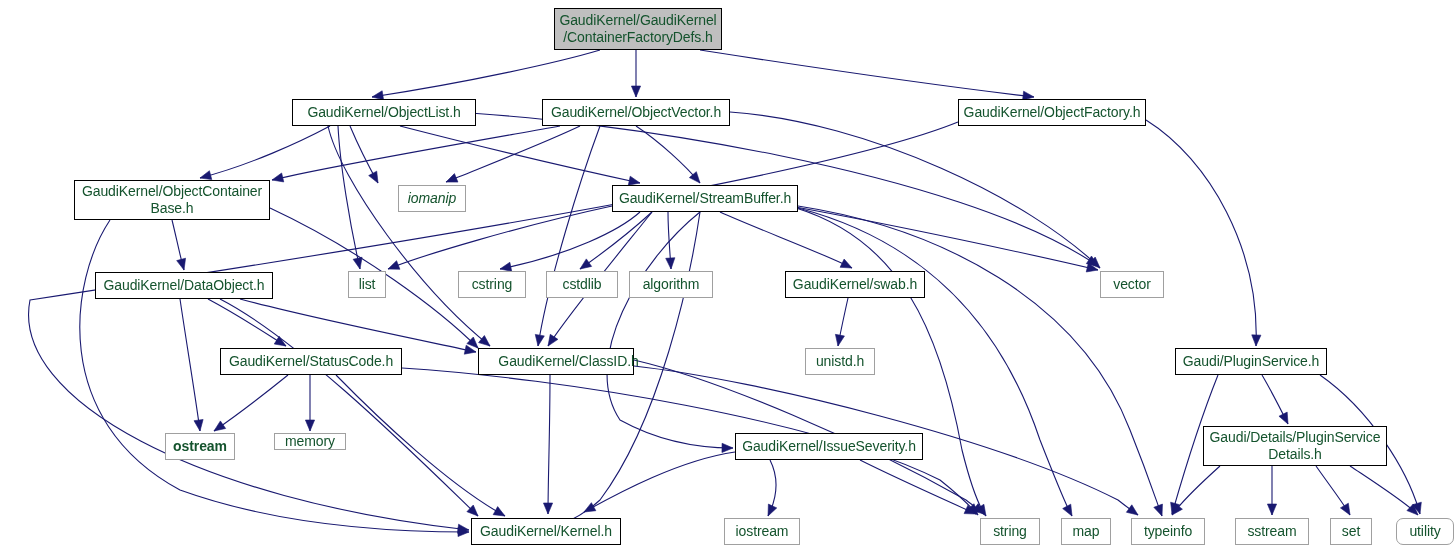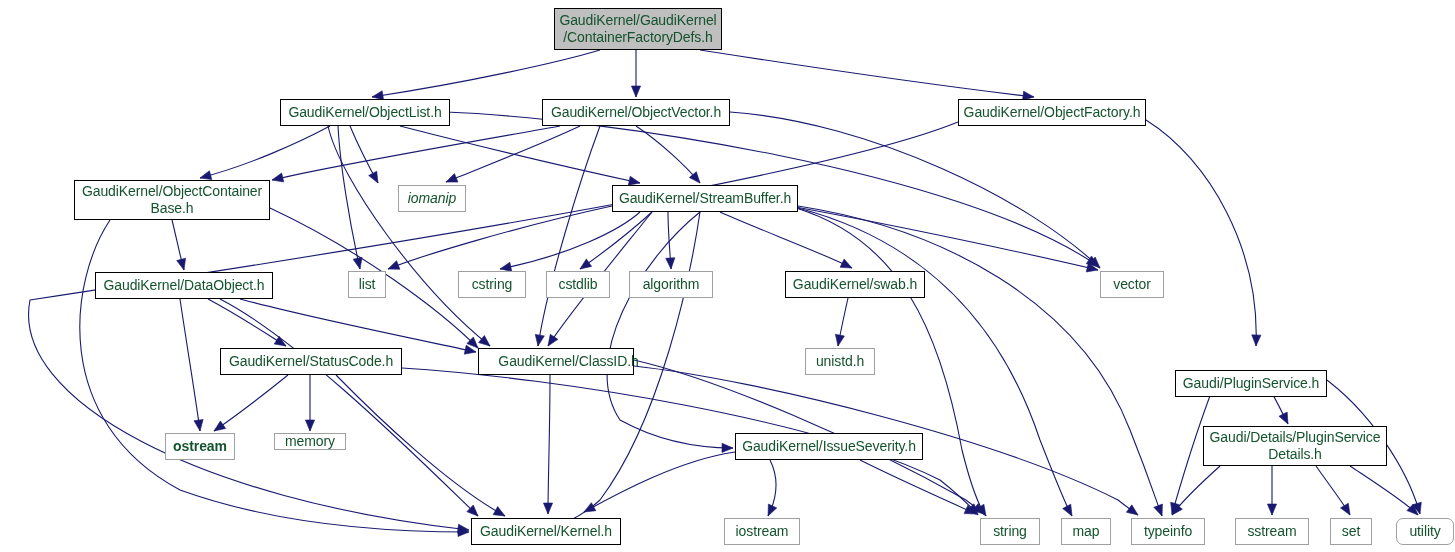--- a/index.html
+++ b/index.html
@@ -168,38 +168,38 @@
         <polygon points="1418,515 1406.9212444881307,510.59305362998106 1413.35649987578,504.0182921821618" class="arrow-head"></polygon>
         <path d="M 634,360 C 720,380 860,440 966,500 C 974,506 980,511 984,514" class="edge-path"></path>
         <polygon points="984,514 972.4937833496332,510.8747834643306 978.1438607416793,503.61416190251583" class="arrow-head"></polygon>
         <path d="M 700,212 C 640,260 580,360 620,420 C 660,442 700,448 733,448" class="edge-path"></path>
         <polygon points="733,448 721.94939691617,452.4770717532386 722.0519705028324,443.2776435830032" class="arrow-head"></polygon>
       </g>
   </svg>
   <div id="nodes-layer">
       <div class="node root" style="left: 554px; top: 8px; width: 168px; height: 42px;">GaudiKernel/GaudiKernel
 /ContainerFactoryDefs.h</div>
-      <div class="node hdr" style="left: 280px; top: 99px; width: 170px; height: 27px;">GaudiKernel/ObjectList.h</div>
+      <div class="node hdr" style="left: 292px; top: 99px; width: 184px; height: 27px;">GaudiKernel/ObjectList.h</div>
       <div class="node hdr" style="left: 542px; top: 99px; width: 188px; height: 27px;">GaudiKernel/ObjectVector.h</div>
       <div class="node hdr" style="left: 958px; top: 99px; width: 188px; height: 27px;">GaudiKernel/ObjectFactory.h</div>
       <div class="node hdr" style="left: 74px; top: 180px; width: 196px; height: 40px;">GaudiKernel/ObjectContainer
 Base.h</div>
       <div class="node sys" style="left: 398px; top: 185px; width: 68px; height: 27px; font-style: italic;">iomanip</div>
       <div class="node hdr" style="left: 612px; top: 185px; width: 186px; height: 27px;">GaudiKernel/StreamBuffer.h</div>
       <div class="node hdr" style="left: 95px; top: 272px; width: 178px; height: 27px;">GaudiKernel/DataObject.h</div>
       <div class="node sys" style="left: 348px; top: 271px; width: 38px; height: 27px;">list</div>
       <div class="node sys" style="left: 458px; top: 271px; width: 68px; height: 27px;">cstring</div>
-      <div class="node sys" style="left: 546px; top: 271px; width: 64px; height: 27px; text-align: right;">cstdlib</div>
+      <div class="node sys" style="left: 546px; top: 271px; width: 72px; height: 27px; text-align: right;">cstdlib</div>
       <div class="node sys" style="left: 629px; top: 271px; width: 84px; height: 27px;">algorithm</div>
       <div class="node hdr" style="left: 785px; top: 271px; width: 140px; height: 27px;">GaudiKernel/swab.h</div>
       <div class="node sys" style="left: 1100px; top: 271px; width: 64px; height: 27px;">vector</div>
       <div class="node hdr" style="left: 220px; top: 348px; width: 182px; height: 27px;">GaudiKernel/StatusCode.h</div>
       <div class="node hdr" style="left: 478px; top: 348px; width: 156px; height: 27px; padding-left: 25px;">GaudiKernel/ClassID.h</div>
       <div class="node sys" style="left: 805px; top: 348px; width: 70px; height: 27px;">unistd.h</div>
-      <div class="node hdr" style="left: 1175px; top: 348px; width: 152px; height: 27px; margin-top: 22px;">Gaudi/PluginService.h</div>
+      <div class="node hdr" style="left: 1175px; top: 348px; width: 152px; height: 27px;">Gaudi/PluginService.h</div>
       <div class="node sys" style="left: 165px; top: 433px; width: 70px; height: 27px; font-weight: bold;">ostream</div>
       <div class="node sys" style="left: 274px; top: 433px; width: 72px; height: 17px;">memory</div>
       <div class="node hdr" style="left: 735px; top: 433px; width: 188px; height: 27px;">GaudiKernel/IssueSeverity.h</div>
       <div class="node hdr" style="left: 1203px; top: 426px; width: 184px; height: 40px;">Gaudi/Details/PluginService
 Details.h</div>
       <div class="node hdr" style="left: 471px; top: 518px; width: 150px; height: 27px;">GaudiKernel/Kernel.h</div>
       <div class="node sys" style="left: 724px; top: 518px; width: 76px; height: 27px;">iostream</div>
       <div class="node sys" style="left: 980px; top: 518px; width: 60px; height: 27px;">string</div>
       <div class="node sys" style="left: 1061px; top: 518px; width: 50px; height: 27px;">map</div>
       <div class="node sys" style="left: 1131px; top: 518px; width: 74px; height: 27px;">typeinfo</div>

